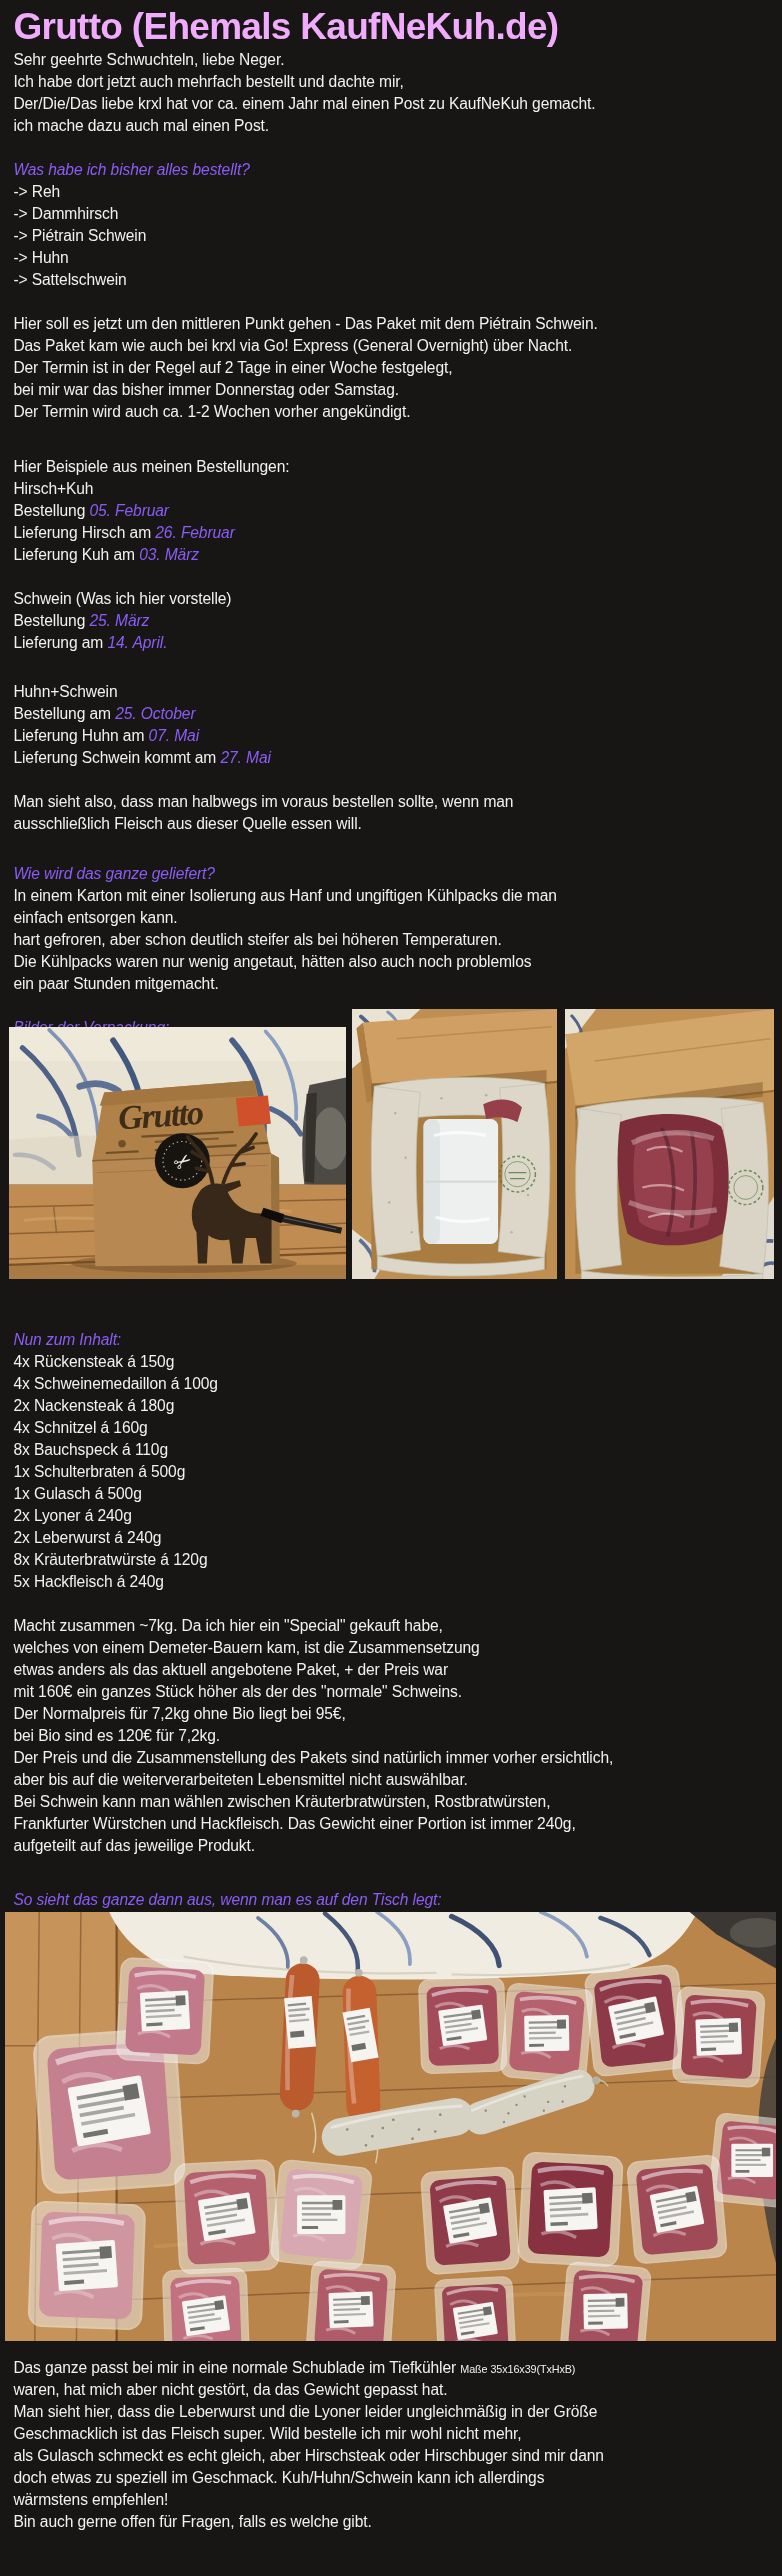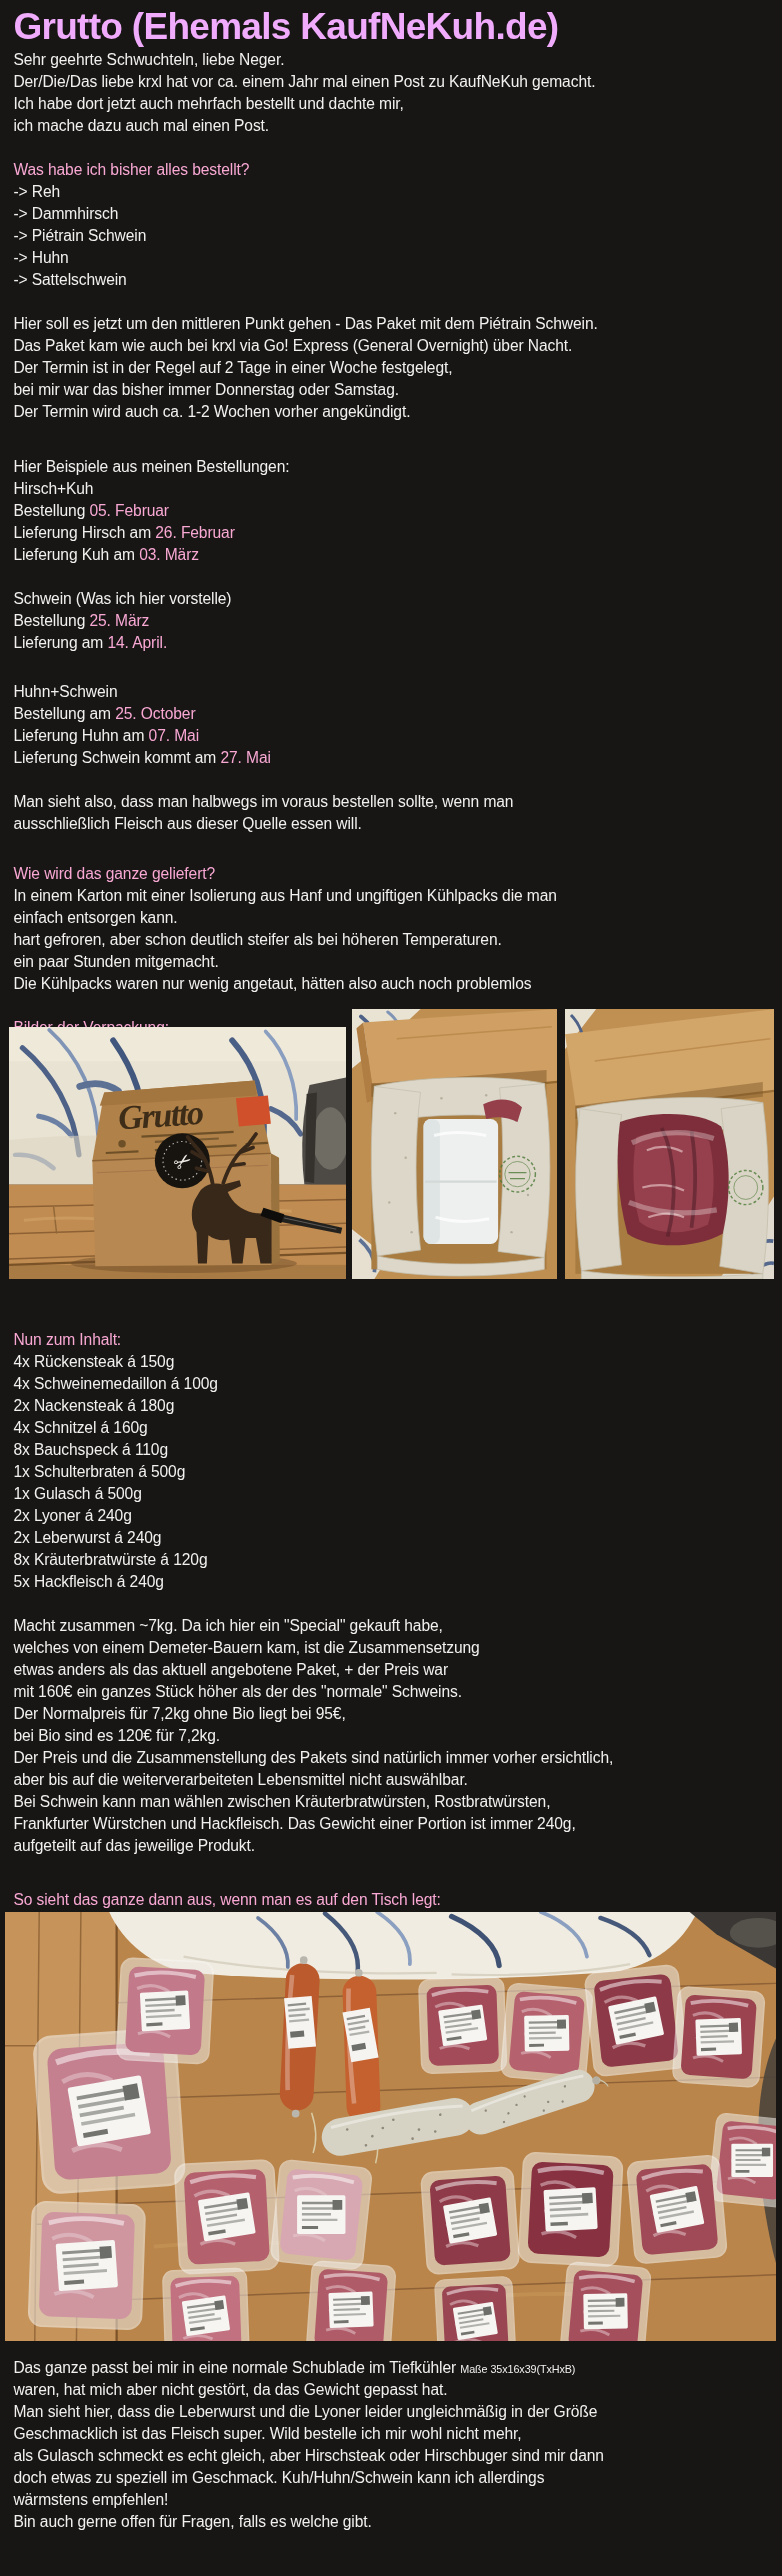--- a/index.html
+++ b/index.html
@@ -12,43 +12,43 @@
   }
   .post{padding:4.5px 0 0 13.4px;position:relative;}
   .title{
     font-size:37px;line-height:43px;font-weight:bold;
     color:#f0abfc;margin:0 0 1.5px 0;letter-spacing:-0.7px;
   }
   .ln{
     font-size:15.6px;line-height:22px;height:22px;
     white-space:pre;letter-spacing:-0.1px;
   }
-  .red{color:#f9a8d4;}
+  .red{color:#8b5cf6;font-style:italic;}
   .small-note{font-size:10.8px;text-align:right;}
   .gap6{height:4.5px;}  .gap8{height:6px;}
   .gap14{height:10.4px;} .gap15{height:11px;}
   .photos1{position:relative;height:270px;margin:-30px 0 0 -4.5px;}
   .ph{position:absolute;display:block;background:#23201c;}
   .ph1{left:0;top:18px;width:337px;height:252px;}
   .ph2{left:343px;top:0;width:205px;height:270px;}
   .ph3{left:556px;top:0;width:209px;height:270px;}
   .bigphoto{display:block;margin:1.5px 0 0 -8.2px;width:771px;height:429px;background:#23201c;}
   .after-photos{margin-top:50px;}
   .conclusion{margin-top:15.6px;}
 </style>
 </head>
 <body>
 
 <main class="post">
 
   <h1 class="title">Grutto (Ehemals KaufNeKuh.de)</h1>
 
   <div class="ln">Sehr geehrte Schwuchteln, liebe Neger.</div>
+  <div class="ln">Ich habe dort jetzt auch mehrfach bestellt und dachte mir,</div>
   <div class="ln">Der/Die/Das liebe krxl hat vor ca. einem Jahr mal einen Post zu KaufNeKuh gemacht.</div>
-  <div class="ln">Ich habe dort jetzt auch mehrfach bestellt und dachte mir,</div>
   <div class="ln">ich mache dazu auch mal einen Post.</div>
 
   <div class="ln"></div>
   <div class="ln red">Was habe ich bisher alles bestellt?</div>
   <div class="ln">-&gt; Reh</div>
   <div class="ln">-&gt; Dammhirsch</div>
   <div class="ln">-&gt; Piétrain Schwein</div>
   <div class="ln">-&gt; Huhn</div>
   <div class="ln">-&gt; Sattelschwein</div>
 
@@ -82,22 +82,22 @@
   <div class="ln"></div>
   <div class="ln">Man sieht also, dass man halbwegs im voraus bestellen sollte, wenn man</div>
   <div class="ln">ausschließlich Fleisch aus dieser Quelle essen will.</div>
 
   <div class="ln"></div>
   <div class="gap8"></div>
   <div class="ln red">Wie wird das ganze geliefert?</div>
   <div class="ln">In einem Karton mit einer Isolierung aus Hanf und ungiftigen Kühlpacks die man</div>
   <div class="ln">einfach entsorgen kann.</div>
   <div class="ln">hart gefroren, aber schon deutlich steifer als bei höheren Temperaturen.</div>
+  <div class="ln">Die Kühlpacks waren nur wenig angetaut, hätten also auch noch problemlos</div>
   <div class="ln">ein paar Stunden mitgemacht.</div>
-  <div class="ln">Die Kühlpacks waren nur wenig angetaut, hätten also auch noch problemlos</div>
 
   <div class="ln"></div>
   <div class="ln red">Bilder der Verpackung:</div>
 
   <div class="photos1">
 
     <svg class="ph ph1" viewBox="0 0 453 339" preserveAspectRatio="none">
       <rect width="453" height="212" fill="#e9e3d4"></rect>
       <rect width="453" height="46" fill="#efe9da"></rect>
       <g fill="none" stroke-linecap="round">

